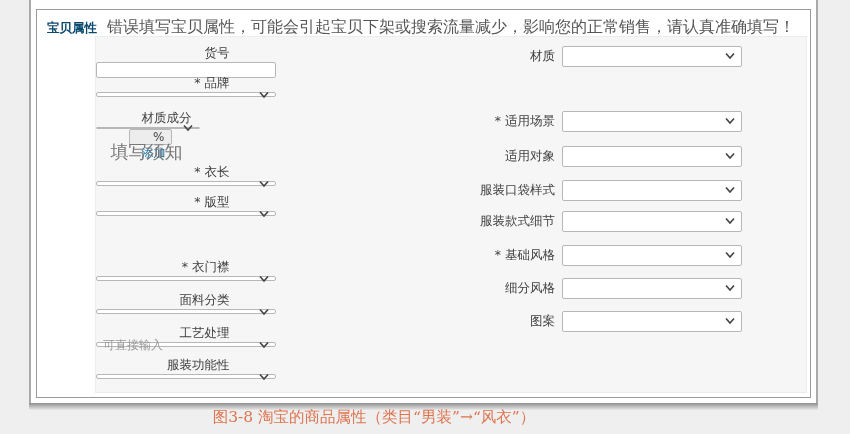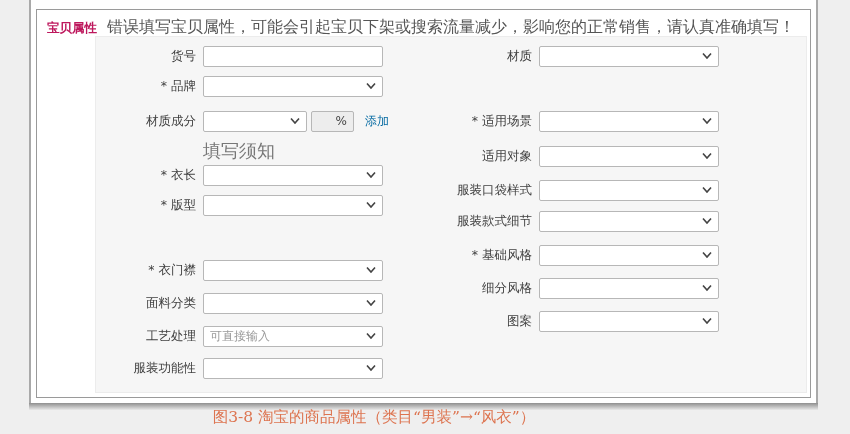--- a/index.html
+++ b/index.html
@@ -26,33 +26,33 @@
     background:linear-gradient(#8f8f8f, #e9e9e9);
   }
 
   
   .attr-box {
     position:absolute; left:5px; top:9px; width:775px; height:389px;
     background:#fff;
     border:1px solid #9a9a9a;
   }
   .box-header { position:absolute; left:10px; top:7px; white-space:nowrap; }
-  .box-title { font-weight:bold; color:#be185d; font-size:12.5px; }
+  .box-title { font-weight:bold; color:#0c4a6e; font-size:12.5px; }
   .box-warning { color:#555; font-size:16px; margin-left:10px; }
 
   
   .form-panel {
     position:absolute; left:58px; top:26px; width:712px; height:357px;
     background:#f6f6f6;
     border:1px solid #ececec;
   }
 
   .row { position:absolute; display:flex; align-items:center; height:22px; }
-  .row.left-col  { left:6px; }
-  .row.right-col { left:320px;justify-content:space-between; }
+  .row.left-col  { left:0;flex-direction:column; }
+  .row.right-col { left:343px;justify-content:space-between; }
   .row .lbl { display:inline-block; text-align:right; padding-right:7px; color:#3f3f3f; font-size:12.5px; white-space:nowrap; }
   .left-col  .lbl { width:101px; }
   .right-col .lbl { width:123px; }
 
   .text-input {
     width:180px; height:21px; background:#fff;
     border:1px solid #b7b7b7; border-radius:2px;
     font-family:inherit; font-size:12px; padding:0 5px; color:#333; outline:none;
   }
   .select {

